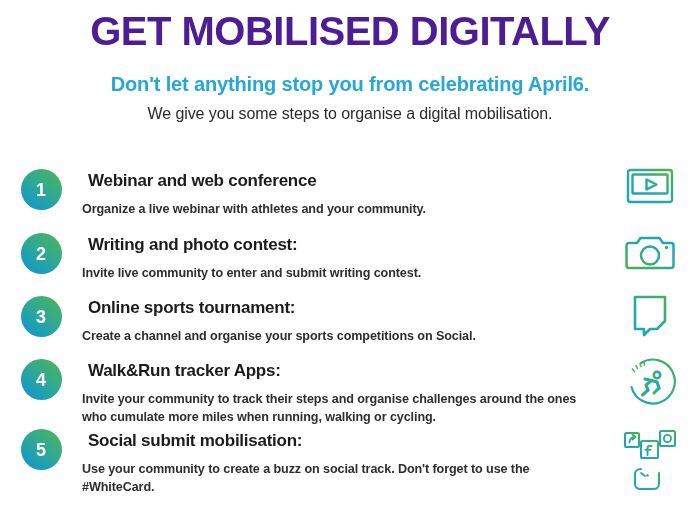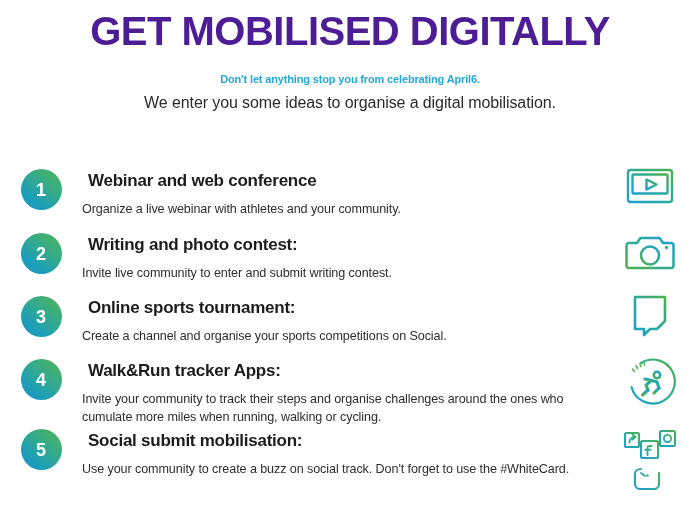--- a/index.html
+++ b/index.html
@@ -24,21 +24,21 @@
     color: #4c1d95;
     font-size: 40px;
     font-weight: bold;
     letter-spacing: -0.5px;
     line-height: 1.05;
     margin: 0;
     white-space: nowrap;
   }
   .subtitle-bold {
     color: #23a8d9;
-    font-size: 11px;
+    font-size: 20px;
     font-weight: bold;
     margin: 0;
     padding-top: 21px;
     letter-spacing: -0.15px;
     white-space: nowrap;
   }
   .subtitle-regular {
     color: #2b2b2b;
     font-size: 16px;
     font-weight: normal;
@@ -90,21 +90,21 @@
     color: #1c1c1c;
     font-size: 17px;
     font-weight: bold;
     letter-spacing: -0.25px;
     margin: 6px;
     line-height: 1.18;
   }
   .item-desc {
     color: #2e2e2e;
     font-size: 12.6px;
-    font-weight: normal;
+    font-weight: bold;
     letter-spacing: -0.1px;
     margin: 0;
     padding-top: 4px;
     line-height: 1.42;
     max-width: 500px;
   }
   .icon-cell {
     flex: 0 0 100px;
     width: 100px;
     display: flex;
@@ -114,21 +114,21 @@
   .icon-cell svg {
     display: block;
   }
 </style>
 </head>
 <body>
 
 <div class="header">
   <h1 class="main-title">GET MOBILISED DIGITALLY</h1>
   <p class="subtitle-bold">Don't let anything stop you from celebrating April6.</p>
-  <p class="subtitle-regular">We enter you some ideas to organise a digital mobilisation.</p>
+  <p class="subtitle-regular">We give you some steps to organise a digital mobilisation.</p>
 </div>
 
 <svg width="0" height="0" style="position:absolute" aria-hidden="true">
   <defs>
     <linearGradient id="ig" x1="0" y1="1" x2="1" y2="0">
       <stop offset="0%" stop-color="#1d9fd0"></stop>
       <stop offset="50%" stop-color="#2bac9a"></stop>
       <stop offset="100%" stop-color="#4caf50"></stop>
     </linearGradient>
     <linearGradient id="ig2" x1="0" y1="1" x2="1" y2="0">

